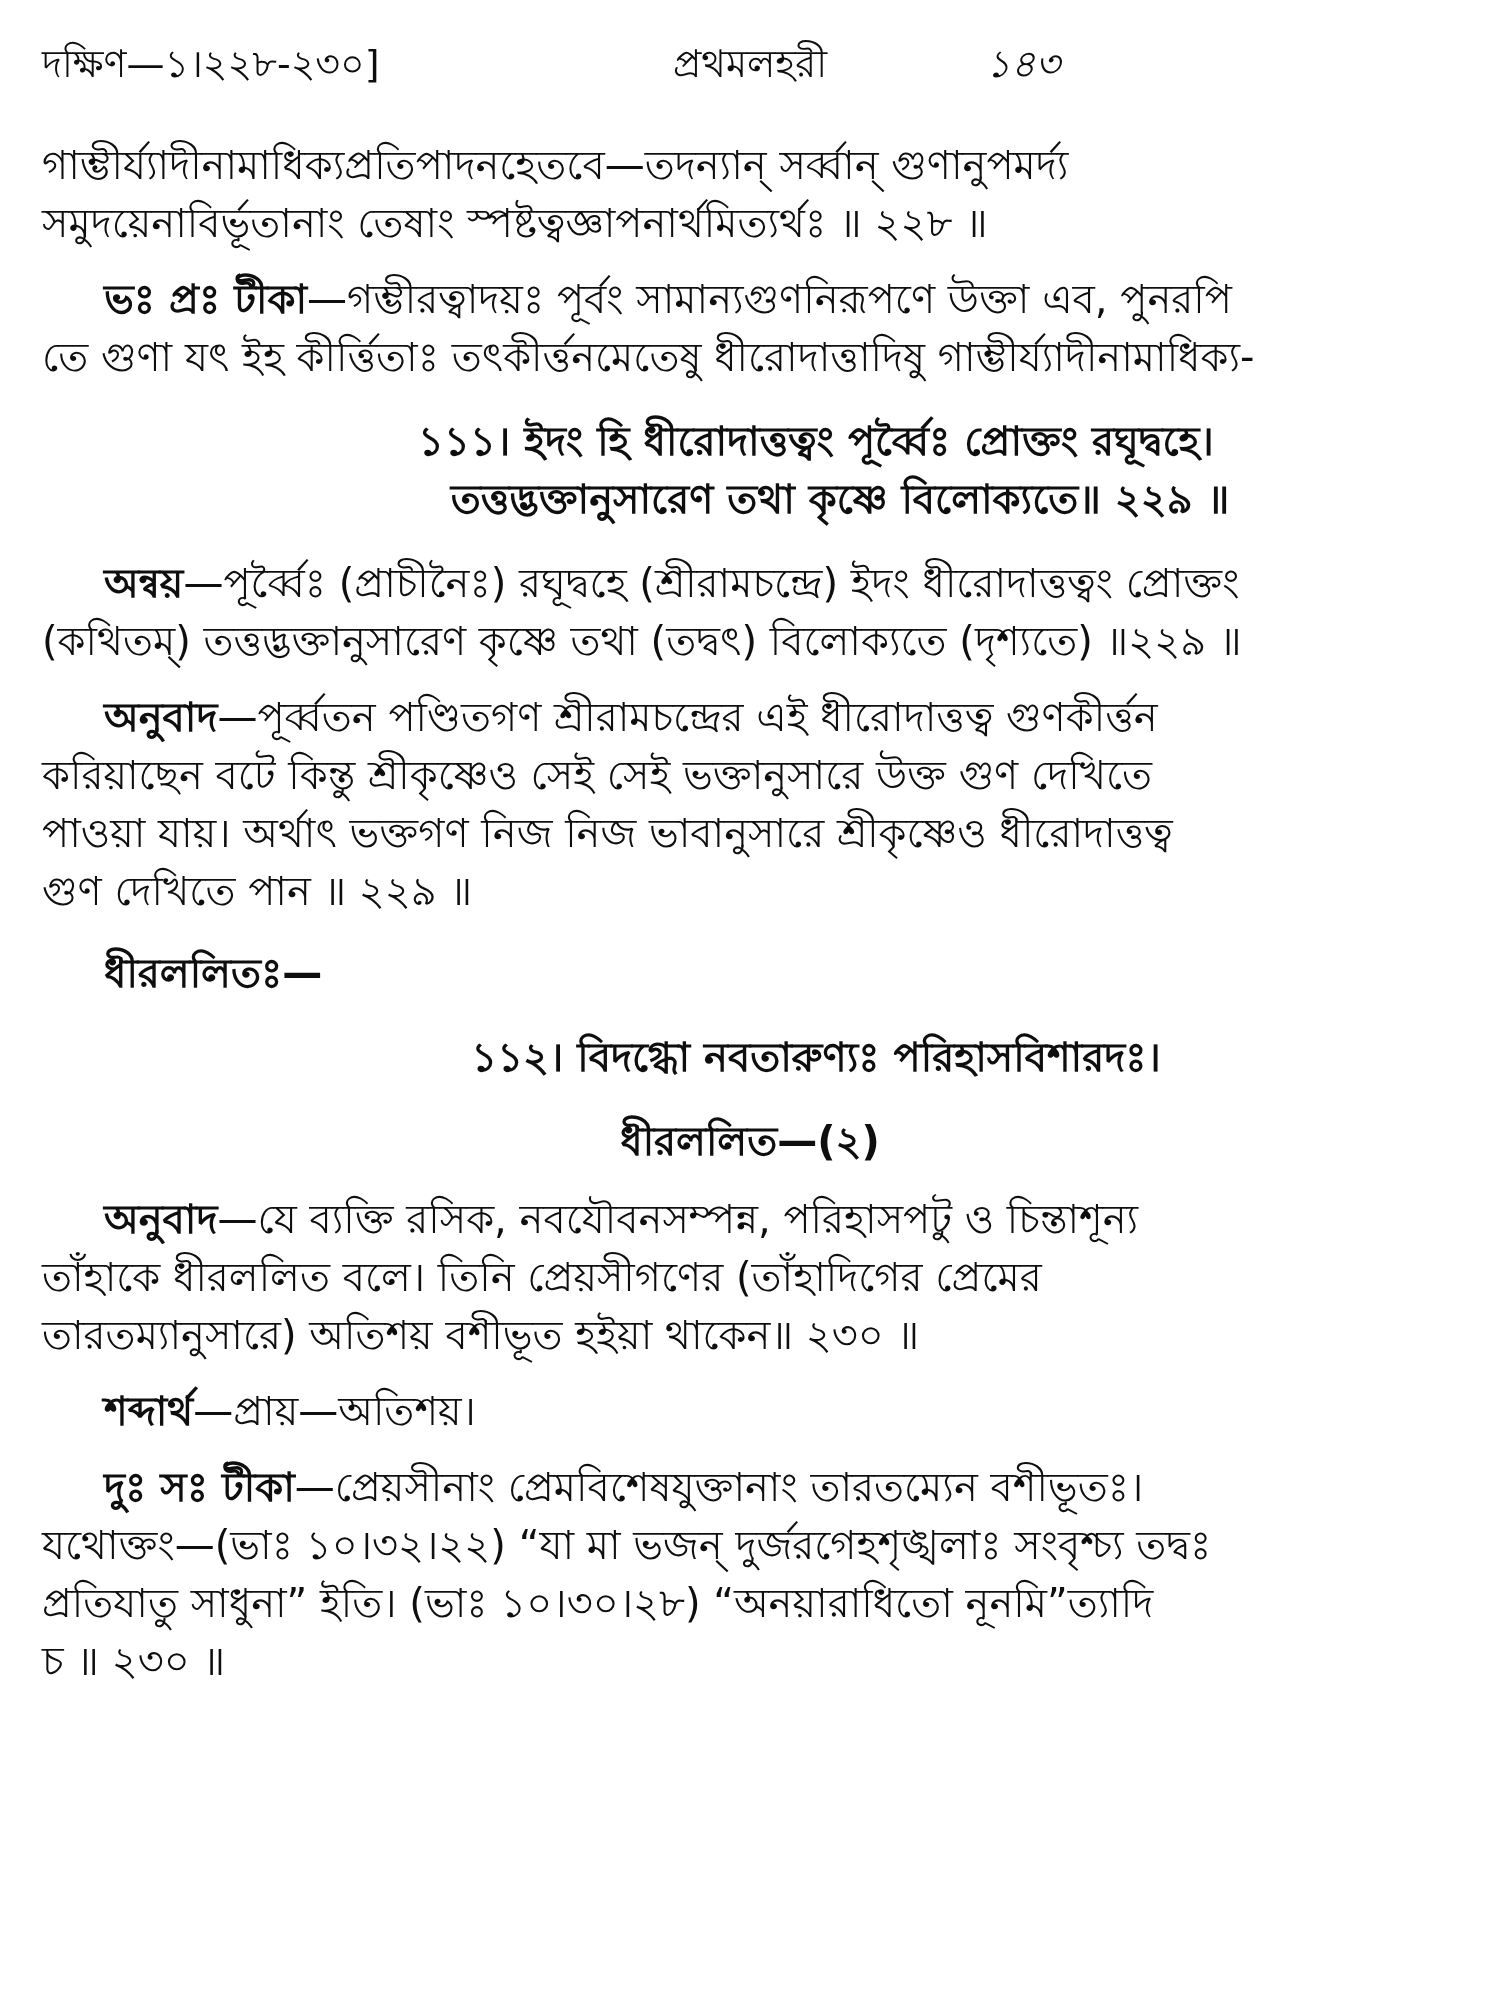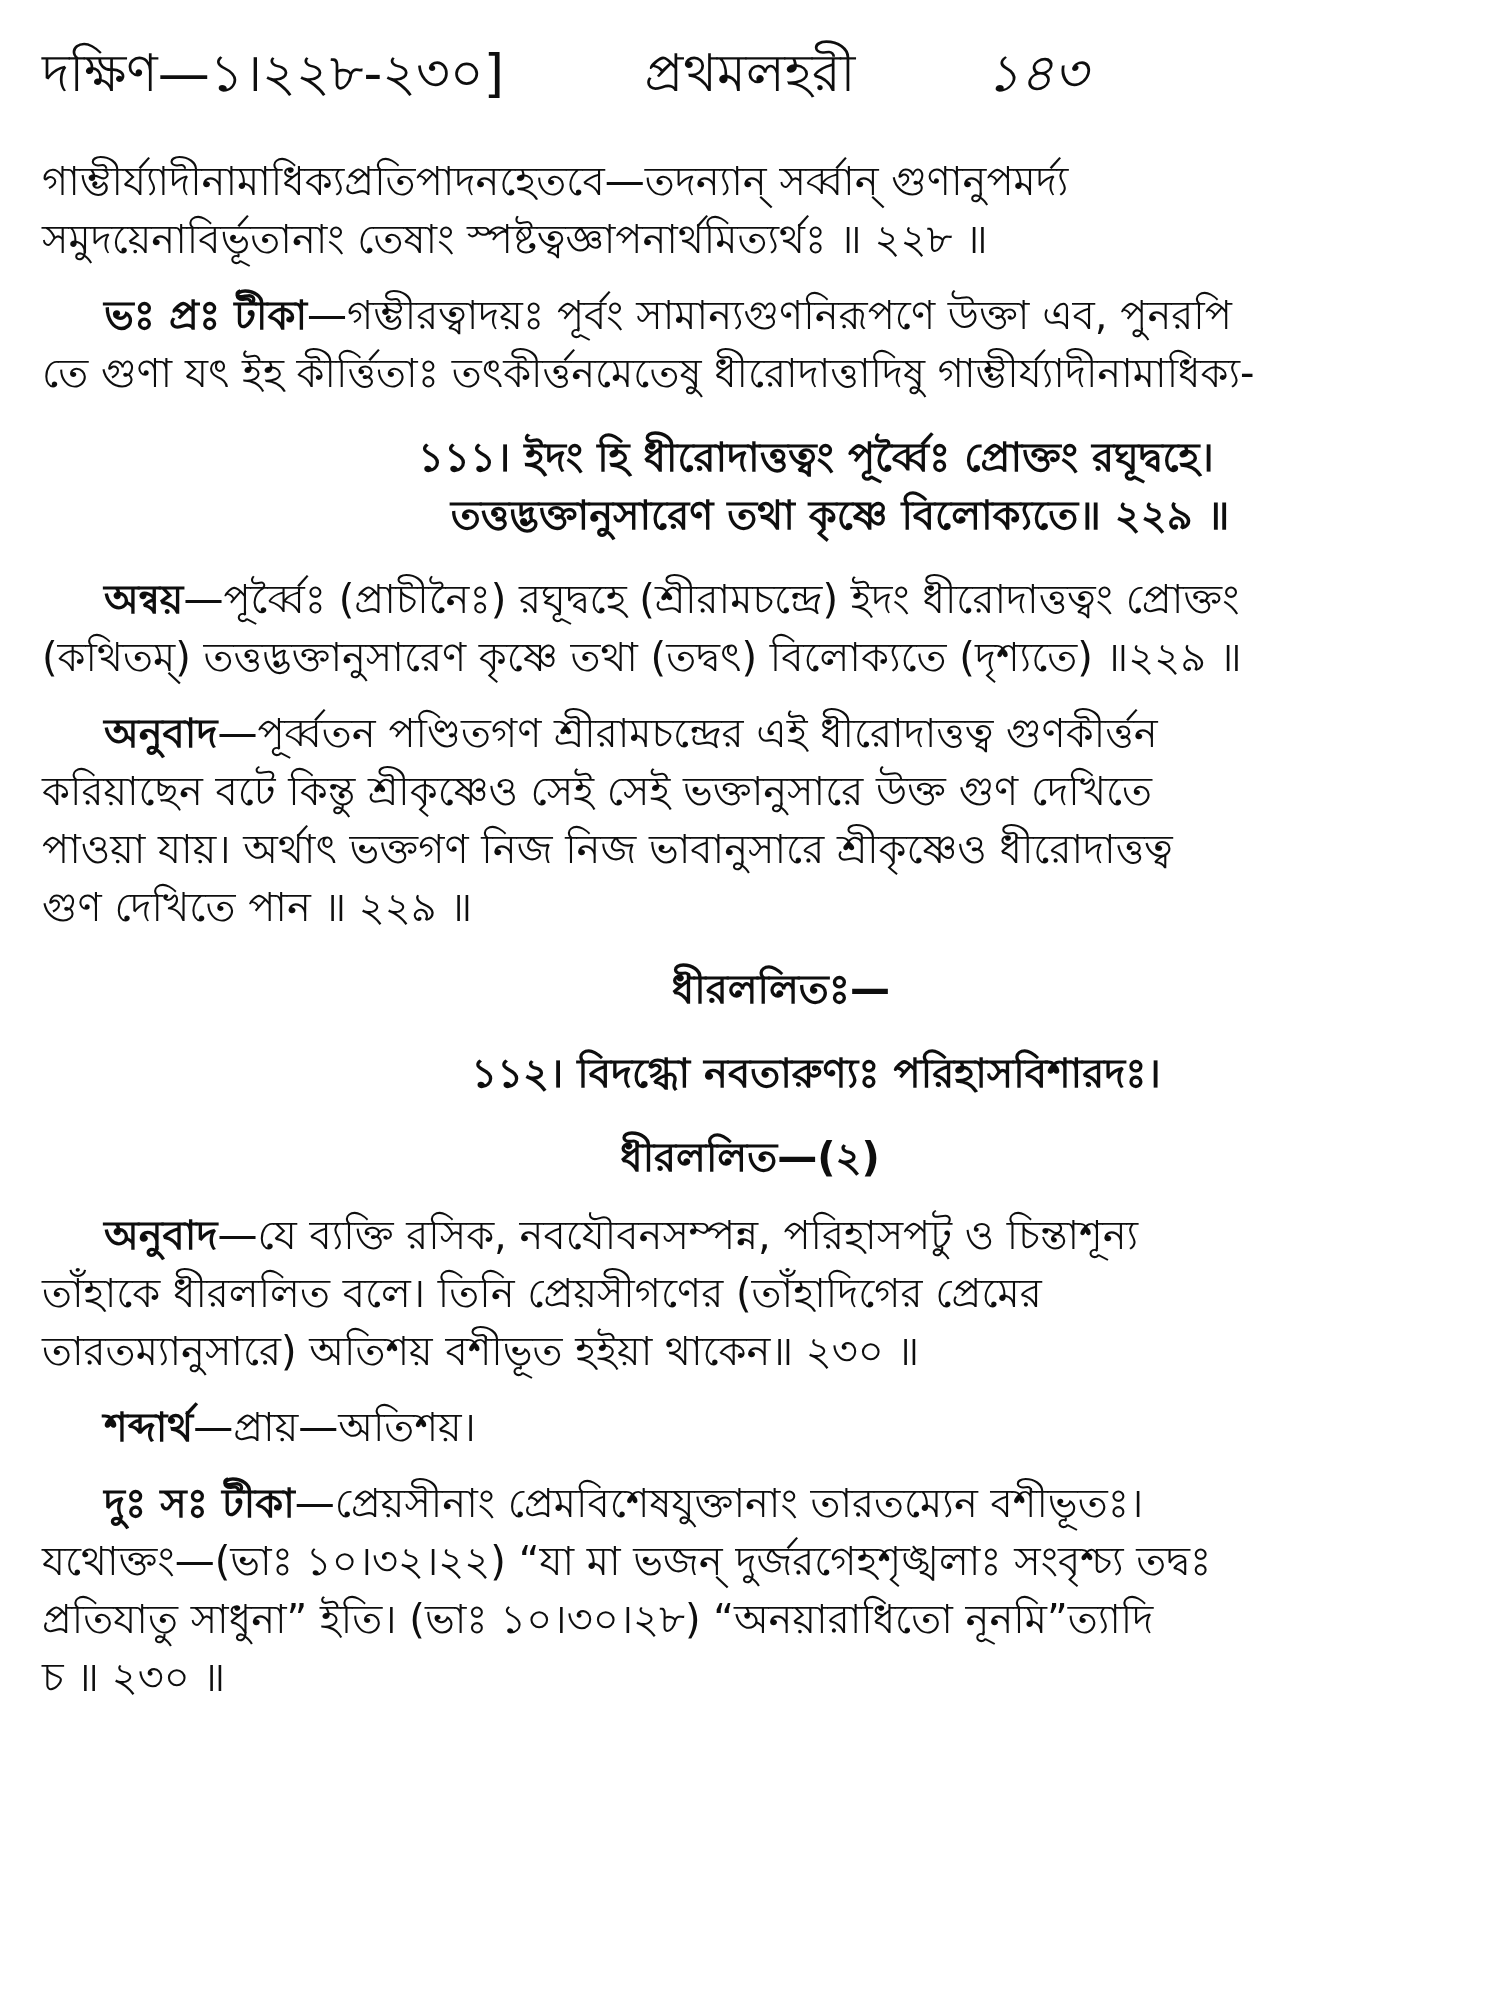--- a/index.html
+++ b/index.html
@@ -16,21 +16,21 @@
     color: #0e0e0e;
     font-family: "DejaVu Sans", "Liberation Sans", sans-serif;
     box-sizing: border-box;
     padding: 42px 42px 30px 42px;
     overflow: hidden;
   }
   .running-head {
     display: flex;
     justify-content: space-between;
     align-items: baseline;
-    font-size: 52px;
+    font-size: 38px;
     line-height: 1.2;
     margin-bottom: 48px;
   }
   .running-head .head-left   { flex: 1 1 0; text-align: left;  white-space: nowrap; }
   .running-head .head-center { flex: 1 1 0; text-align: center;white-space: nowrap; }
   .running-head .head-right  { flex: 1 1 0; white-space: nowrap; font-style: italic; }
 
   .text-blocks { font-size: 40px; line-height: 58px; }
 
   .block { margin: 0 0 18px 0; }
@@ -38,21 +38,21 @@
 
   
   .block.body.indent-first .line:first-child { text-indent: 62px; }
 
   .lead { font-weight: bold; margin-top: 28px; }
 
   .block.verse { font-weight: bold; margin: 26px 0 26px 0; text-align: center; }
   .block.verse .line { padding-left: 132px; }
   .block.verse .line.hang { padding-left: 180px; }
 
-  .block.label { font-weight: bold; margin: 24px 0 14px 0; text-align: center; }
+  .block.label { font-weight: bold; margin: 24px 0 14px 0; }
   .block.label .line { text-indent: 62px; }
 
   .block.heading {
     font-weight: bold;
     text-align: center;
     margin: 26px 0 20px 0;
   }
   .block.heading .line { white-space: normal; }
 </style>
 </head>

